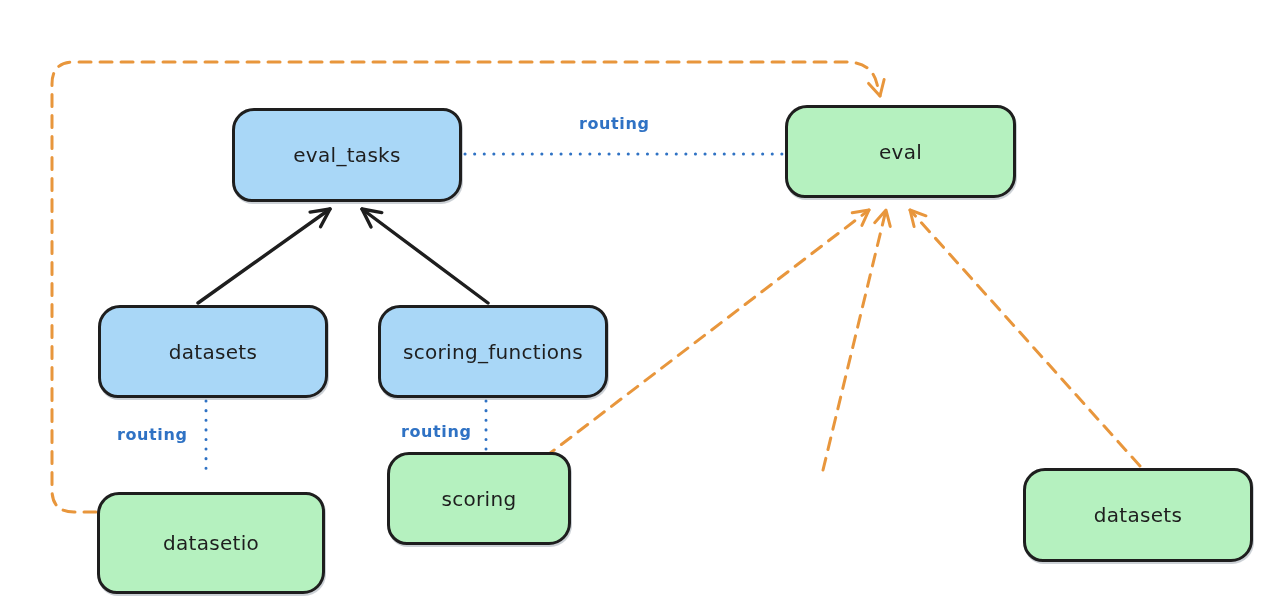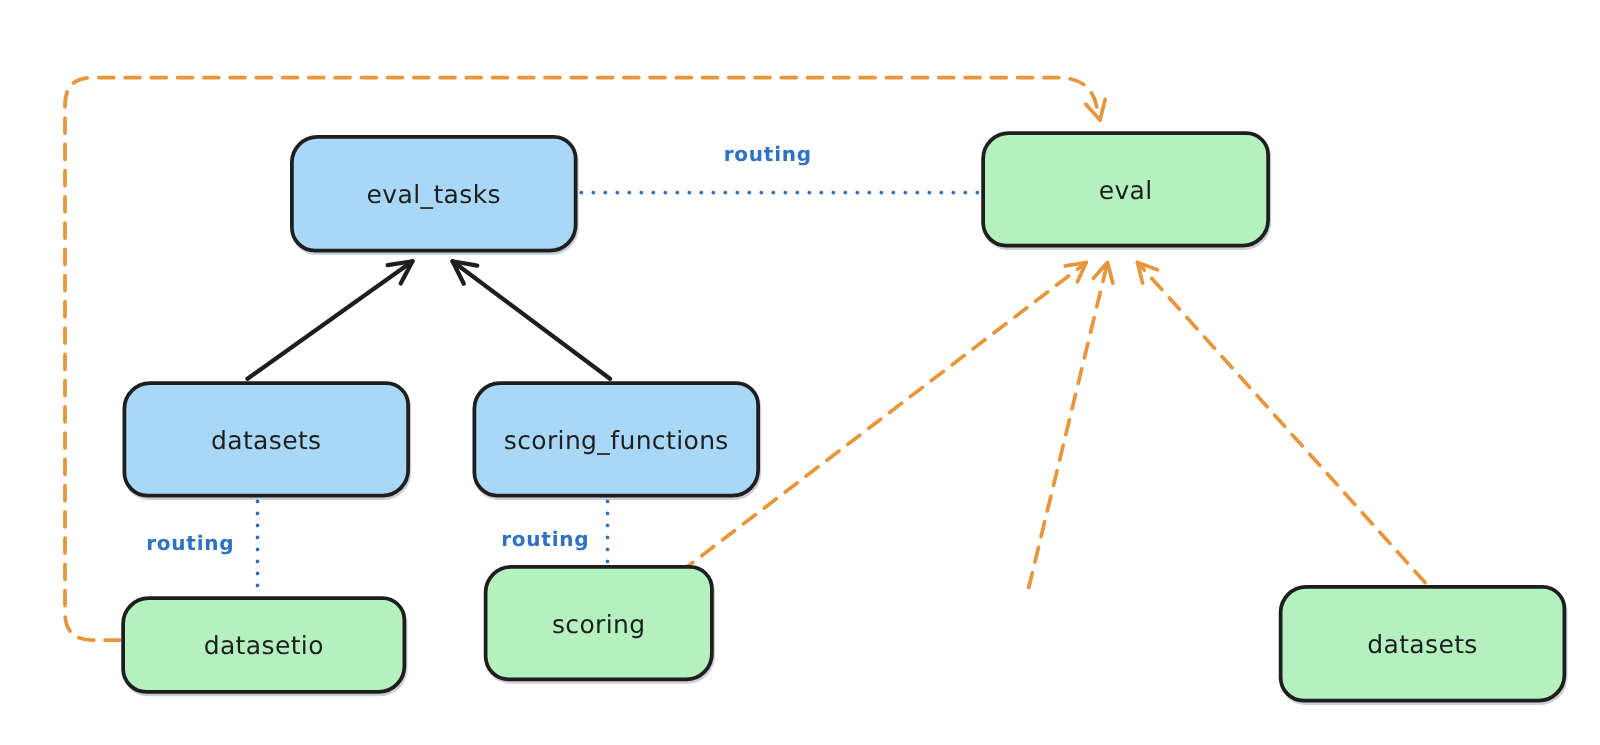--- a/index.html
+++ b/index.html
@@ -64,21 +64,21 @@
   </div>
 
   <div class="node api" style="left:98px;top:305px;width:230px;height:93px">
     <span class="lbl">datasets</span>
   </div>
 
   <div class="node api" style="left:378px;top:305px;width:230px;height:93px">
     <span class="lbl">scoring_functions</span>
   </div>
 
-  <div class="node provider" style="left:97px;top:477px;width:228px;height:78px">
+  <div class="node provider" style="left:97px;top:492px;width:228px;height:102px">
     <span class="lbl">datasetio</span>
   </div>
 
   <div class="node provider" style="left:387px;top:452px;width:184px;height:93px">
     <span class="lbl">scoring</span>
   </div>
 
 
   <div class="node provider" style="left:1023px;top:468px;width:230px;height:94px">
     <span class="lbl">datasets</span>

